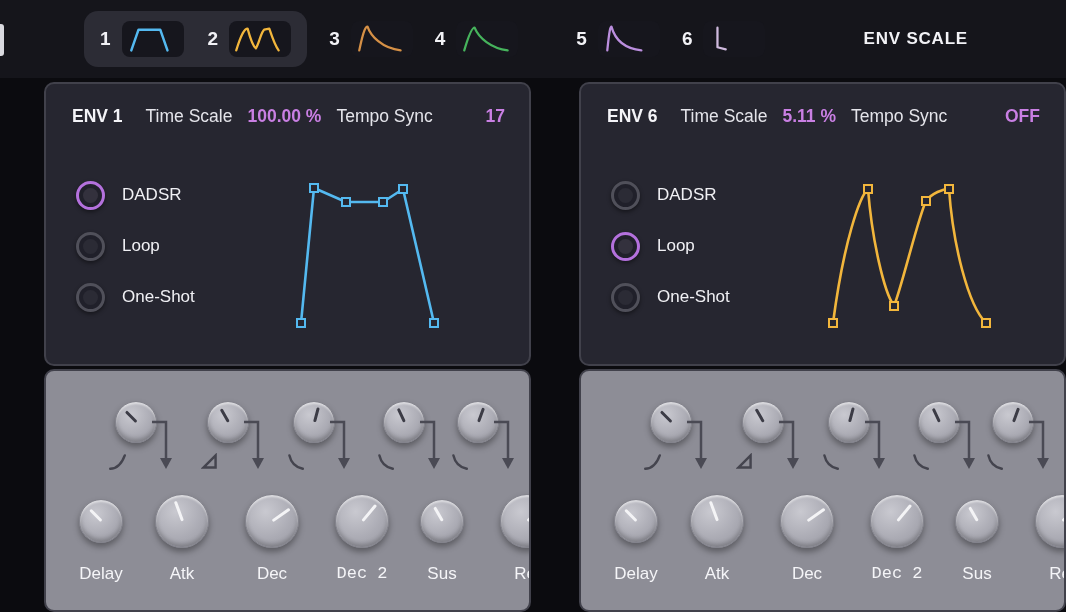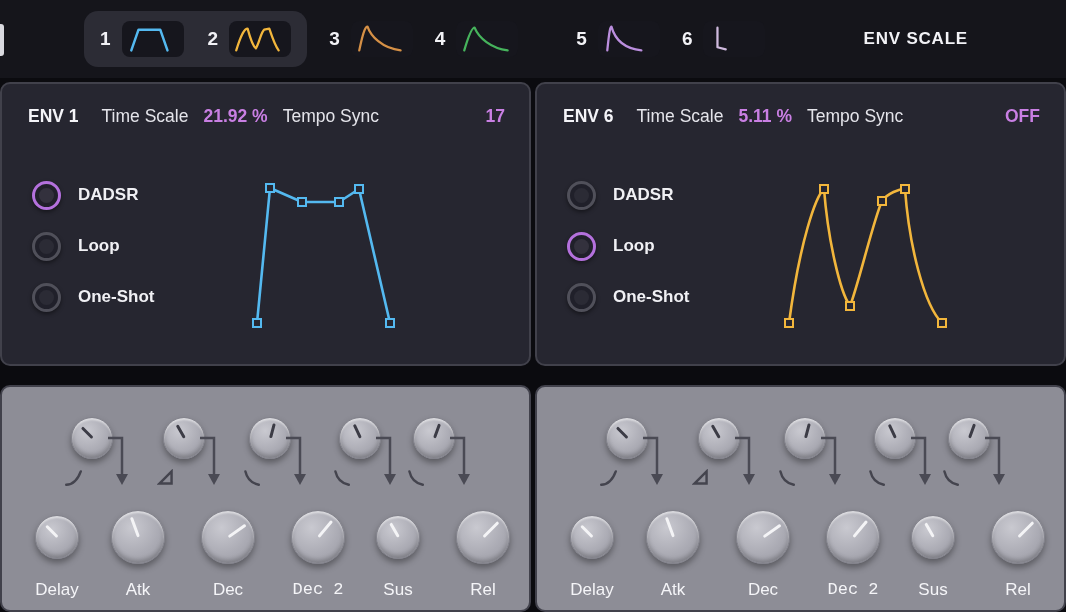--- a/index.html
+++ b/index.html
@@ -20,34 +20,34 @@
   .tab-num { color:#f2f2f6; font-size:19px; font-weight:bold; }
   .thumb { width:62px; height:36px; background:#16161d; border-radius:8px;
            display:flex; align-items:center; justify-content:center; overflow:hidden; }
   .thumb svg { display:block; }
   .m22 { margin-left:22px; } .m58 { margin-left:58px; }
   .env-scale { margin-left:auto; margin-right:98px; color:#f2f2f6; font-size:17px;
                font-weight:bold; letter-spacing:0.8px; cursor:pointer; }
 
   
   .panels { display:flex; gap:4px; margin-top:4px; flex:1; }
-  .panel { flex:1; display:flex; flex-direction:column; gap:19px; min-width:0; }
+  .panel { flex:1; display:flex; flex-direction:column; gap:3px; min-width:0;padding-left:44px; }
 
   .panel-top { height:284px; background:#262630; border:2px solid #41414b;
                border-radius:10px; position:relative; flex:none; }
   .panel-header { display:flex; align-items:baseline; gap:15px;
                   padding:22px 24px 0 26px; font-size:17.5px; color:#e9e9ef; }
   .env-title { font-weight:bold; color:#f4f4f8; margin-right:8px; }
   .hdr-label { font-weight:400; color:#e4e4ea; }
   .hdr-value { font-weight:bold; color:#c97fe3; cursor:pointer; }
   .hdr-value.right { margin-left:auto; }
 
   .modes { position:absolute; left:30px; top:96px; display:flex;
            flex-direction:column; gap:21px; }
-  .mode-row { display:flex; align-items:center; gap:17px; height:30px; cursor:pointer;font-weight:bold; }
+  .mode-row { display:flex; align-items:center; gap:17px; height:30px; cursor:pointer; }
   .radio { width:29px; height:29px; border-radius:50%; background:#20202a;
            border:3px solid #50505a; position:relative; flex:none;
            box-shadow:0 2px 4px rgba(0,0,0,.45); }
   .radio::after { content:""; position:absolute; inset:4px; border-radius:50%;
                   background:#2b2b35; }
   .radio.selected { border-color:#b471dd; }
   .radio.selected::after { background:#33313d; }
   .mode-label { color:#f0f0f4; font-size:17px; }
 
   .env-display { position:absolute; left:235px; top:86px; width:190px;
@@ -148,21 +148,21 @@
     </div>
   </header>
 
   <main class="panels">
 
     <section class="panel">
       <div class="panel-top">
         <div class="panel-header">
           <span class="env-title">ENV 1</span>
           <span class="hdr-label">Time Scale</span>
-          <span class="hdr-value">21.92 %</span>
+          <span class="hdr-value">100.00 %</span>
           <span class="hdr-label">Tempo Sync</span>
           <span class="hdr-value right">17</span>
         </div>
         <div class="modes">
           <div class="mode-row">
             <span class="radio selected"></span>
             <span class="mode-label">DADSR</span>
           </div>
           <div class="mode-row">
             <span class="radio"></span>

